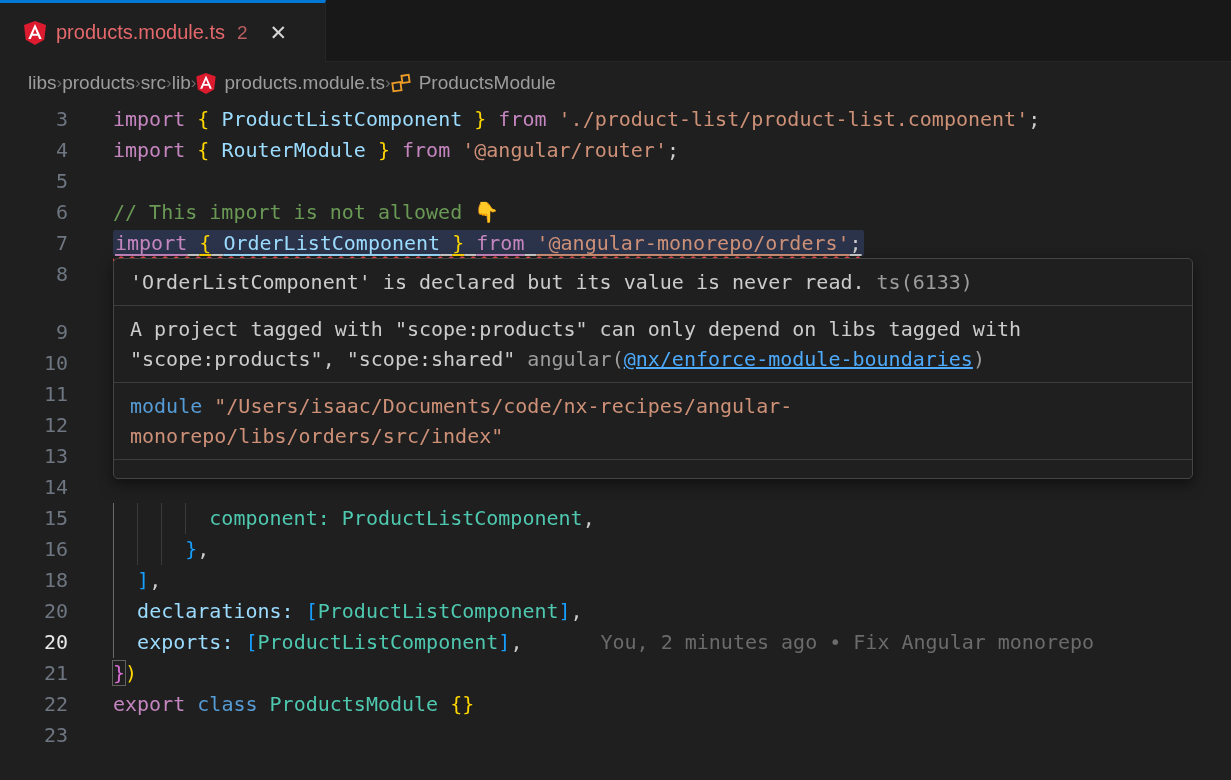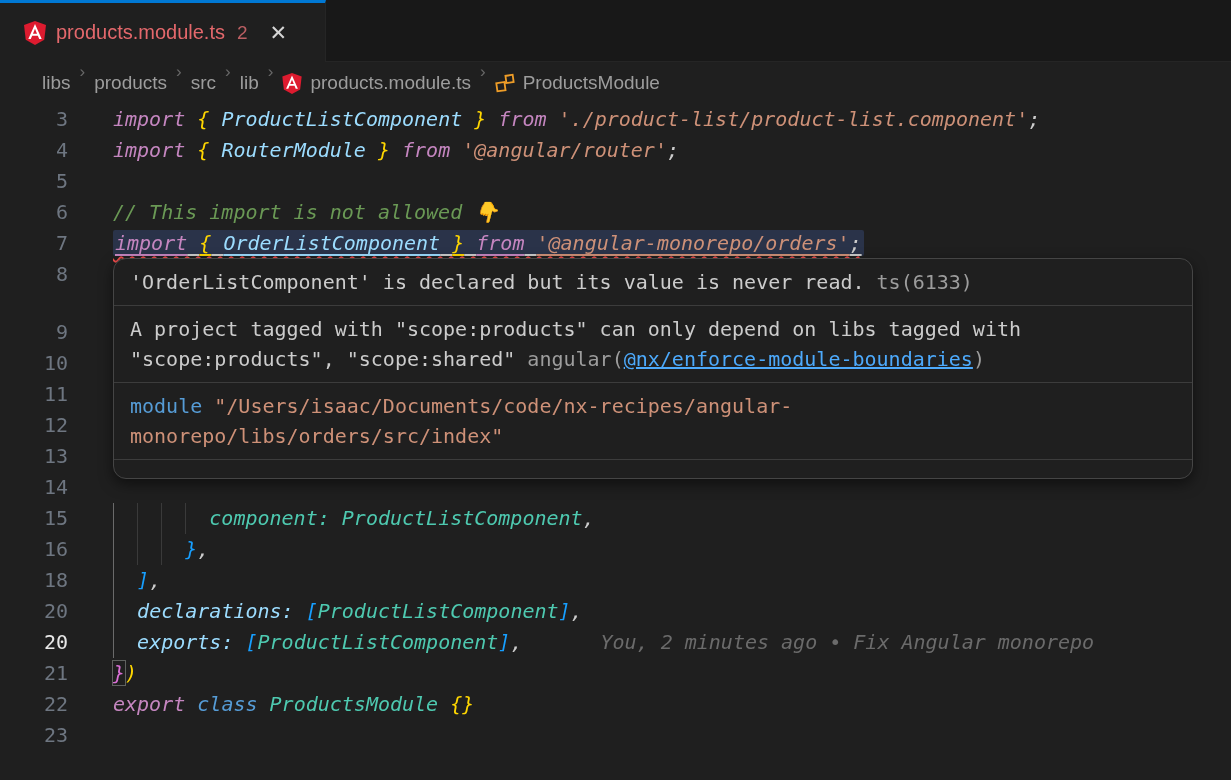--- a/index.html
+++ b/index.html
@@ -10,46 +10,46 @@
   .titlebar { position:relative; width:100%; height:62px; background:#181818;
               border-bottom:1px solid #252525; }
   .tab { position:absolute; left:0; top:0; width:326px; height:62px; background:#1f1f1f;
          border-top:3px solid #0078d4; border-right:1px solid #252525;
          display:flex; align-items:center; padding:0 14px 0 24px; gap:10px; cursor:pointer; }
   .tab-label { color:#e4686c; font-size:20px; white-space:nowrap; }
   .tab-badge { color:#bb5f63; font-size:19px; margin-left:2px; }
   .tab-close { color:#d5d5d5; font-size:21px; margin-left:12px; line-height:1; }
 
   
-  .breadcrumbs { height:42px; background:#1f1f1f; display:flex; 
-                 padding-left:42px; gap:9px; font-size:19px; color:#9d9d9d; }
+  .breadcrumbs { height:42px; background:#1f1f1f; display:flex; align-items:center;
+                 padding-left:28px; font-size:19px; color:#9d9d9d; }
   .crumb { display:flex; align-items:center; gap:8px; cursor:pointer; }
   .crumb-sep { color:#686868; font-size:17px; }
 
   
   .editor { position:relative; width:100%;
             font-family:"DejaVu Sans Mono", monospace; font-size:20px; }
   .row { display:flex; height:31px; line-height:31px; }
   .gap-row { height:27px; }
   .ln { width:68px; text-align:right; color:#6e7681; flex:none; user-select:none; }
   .ln.active { color:#e8e8e8; }
-  .code { position:relative; flex:1; padding-left:45px; white-space:pre;font-style:italic; }
+  .code { position:relative; flex:1; padding-left:45px; white-space:pre; }
   .guide { position:absolute; top:0; bottom:0; width:1px; background:#3a3a3a; }
   .guide.active { background:#6a6a6a; }
   .hl { background:#2a3349; border-radius:2px; padding:1px 2px; }
   .tok.u { text-decoration:underline; text-underline-offset:4px; text-decoration-thickness:1.5px; }
   .tok.box { outline:1px solid #5f625f; outline-offset:0px; }
   .wavy { position:absolute; left:45px; top:-1px; color:transparent; pointer-events:none;
           text-decoration:underline wavy #f14c4c 2px; text-underline-offset:7px; }
   .wavy.y { left:48px; text-decoration-color:#d7a65f; z-index:-1; }
   .blame { color:#6b6b6b; }
 
   
   .hover { position:absolute; left:113px; top:258px; width:1080px; background:#1f1f1f;
-           border:1px solid #454545; border-radius:13px; z-index:20;
+           border:1px solid #454545; border-radius:5px; z-index:20;
            box-shadow:0 5px 14px rgba(0,0,0,0.5);
            font-family:"DejaVu Sans Mono", monospace; font-size:20px; color:#cccccc; overflow:hidden; }
   .hover-sec { padding:8px 16px; border-bottom:1px solid #3c3c3c; line-height:30px; }
   .hover-sec:last-child { border-bottom:none; }
   .dim { color:#9d9d9d; }
   .kw-blue { color:#569CD6; }
   .str-o { color:#CE9178; }
   .hlink { color:#4daafc; text-decoration:underline; cursor:pointer; }
   .hover-actions { display:flex; gap:38px; padding:9px 16px; line-height:30px;
                    font-family:"Liberation Sans", sans-serif; font-size:19px; }

